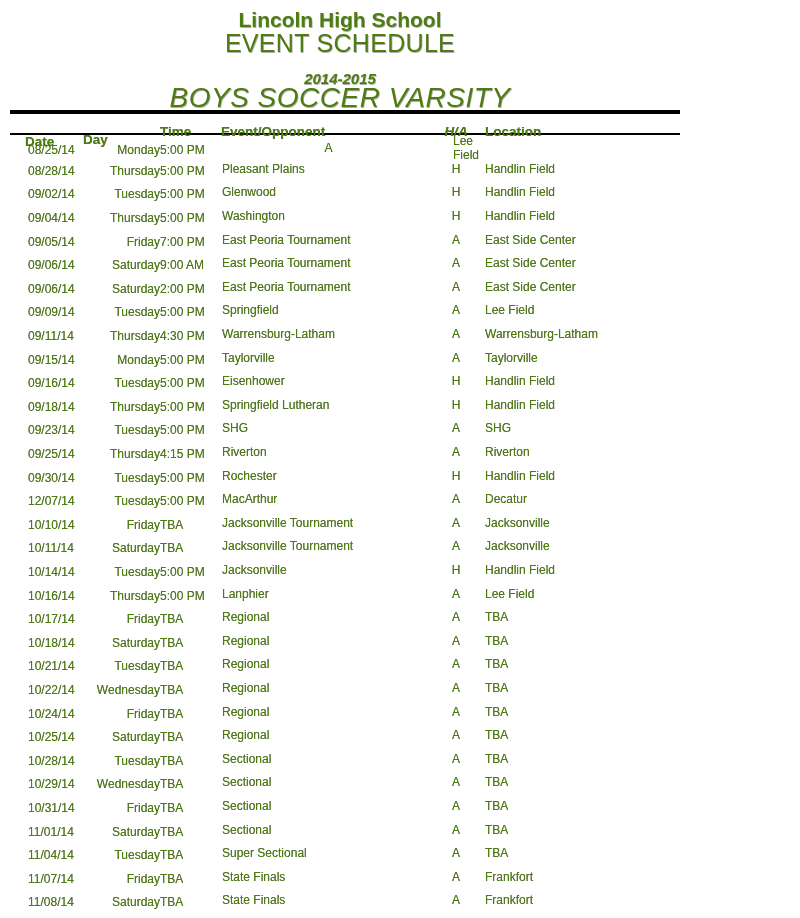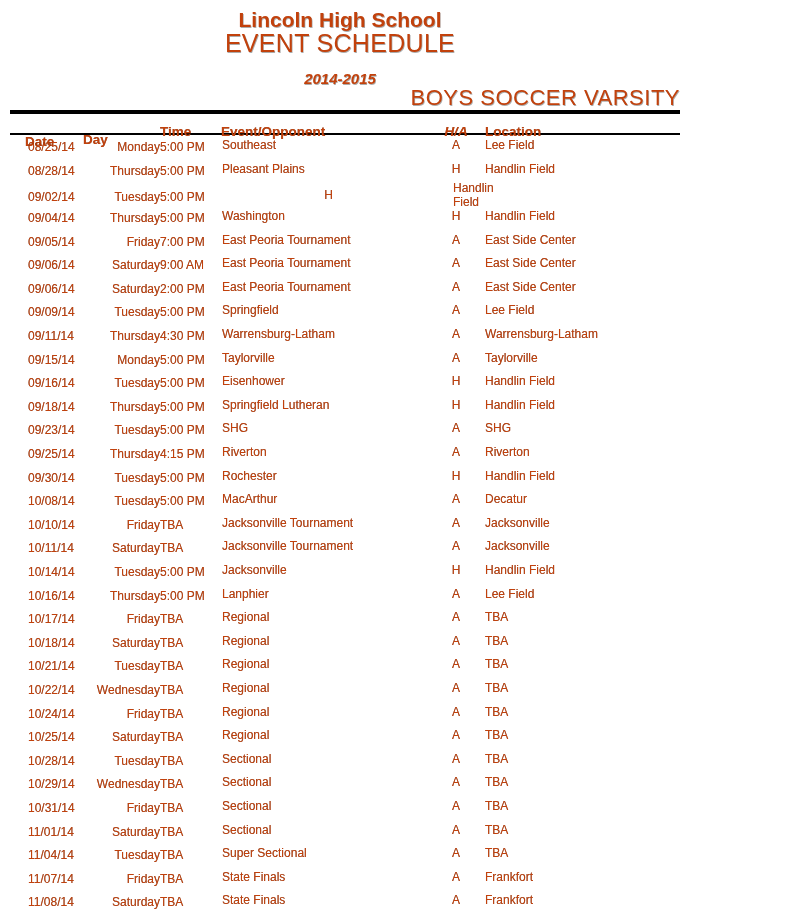--- a/index.html
+++ b/index.html
@@ -1,26 +1,26 @@
 <!DOCTYPE html>
 <html><head>
 <meta charset="utf-8">
 <style>
   html,body{margin:0;padding:0;background:#ffffff;}
   .page{
-    width:680px;height:918px;background:#ffffff;color:#c2410c;
+    width:680px;height:918px;background:#ffffff;color:#4d7c0f;
     font-family:"Liberation Sans","DejaVu Sans",sans-serif;
     position:relative;overflow:hidden;
     text-shadow:0 0 0.5px rgba(0,0,0,0.5);
   }
   .doc-header{text-align:center;padding-top:9px;text-shadow:0.7px 0.7px 0.5px rgba(70,70,70,0.45);}
   .school{font-size:21px;font-weight:700;line-height:22px;}
   .doc-title{font-size:25px;font-weight:400;line-height:25px;letter-spacing:0.3px;}
   .season{font-size:15px;font-weight:700;font-style:italic;margin-top:15px;line-height:16px;}
-  .team{font-size:22px;line-height:21px;letter-spacing:0.5px;text-align:right;}
+  .team{font-size:28px;font-style:italic;line-height:21px;letter-spacing:0.5px;}
 
   .rule-thick{height:3.5px;background:#000;margin:2px 0 0 10px;width:787px;}
   .rule-thin{height:2px;background:#000;margin-left:10px;width:787px;}
 
   .thead,.row{
     margin-left:10px;width:787px;display:grid;
     grid-template-columns:73px 77px 57px 223px 32px 1fr;
     align-items:center;
   }
   .thead{height:19px;font-weight:700;font-size:13.5px;}
@@ -63,38 +63,38 @@
     <div class="col-loc">Location</div>
   </div>
 
   <div class="rule-thin"></div>
 
   <div id="tbody">
     <div class="row">
       <div class="col-date">08/25/14</div>
       <div class="col-day">Monday</div>
       <div class="col-time">5:00 PM</div>
-      <div class="col-event">Southeast</div>
       <div class="col-ha">A</div>
       <div class="col-loc">Lee Field</div>
     </div>
 
     <div class="row">
       <div class="col-date">08/28/14</div>
       <div class="col-day">Thursday</div>
       <div class="col-time">5:00 PM</div>
       <div class="col-event">Pleasant Plains</div>
       <div class="col-ha">H</div>
       <div class="col-loc">Handlin Field</div>
     </div>
 
     <div class="row">
       <div class="col-date">09/02/14</div>
       <div class="col-day">Tuesday</div>
       <div class="col-time">5:00 PM</div>
+      <div class="col-event">Glenwood</div>
       <div class="col-ha">H</div>
       <div class="col-loc">Handlin Field</div>
     </div>
 
     <div class="row">
       <div class="col-date">09/04/14</div>
       <div class="col-day">Thursday</div>
       <div class="col-time">5:00 PM</div>
       <div class="col-event">Washington</div>
       <div class="col-ha">H</div>
@@ -194,21 +194,21 @@
     <div class="row">
       <div class="col-date">09/30/14</div>
       <div class="col-day">Tuesday</div>
       <div class="col-time">5:00 PM</div>
       <div class="col-event">Rochester</div>
       <div class="col-ha">H</div>
       <div class="col-loc">Handlin Field</div>
     </div>
 
     <div class="row">
-      <div class="col-date">10/08/14</div>
+      <div class="col-date">12/07/14</div>
       <div class="col-day">Tuesday</div>
       <div class="col-time">5:00 PM</div>
       <div class="col-event">MacArthur</div>
       <div class="col-ha">A</div>
       <div class="col-loc">Decatur</div>
     </div>
 
     <div class="row">
       <div class="col-date">10/10/14</div>
       <div class="col-day">Friday</div>

